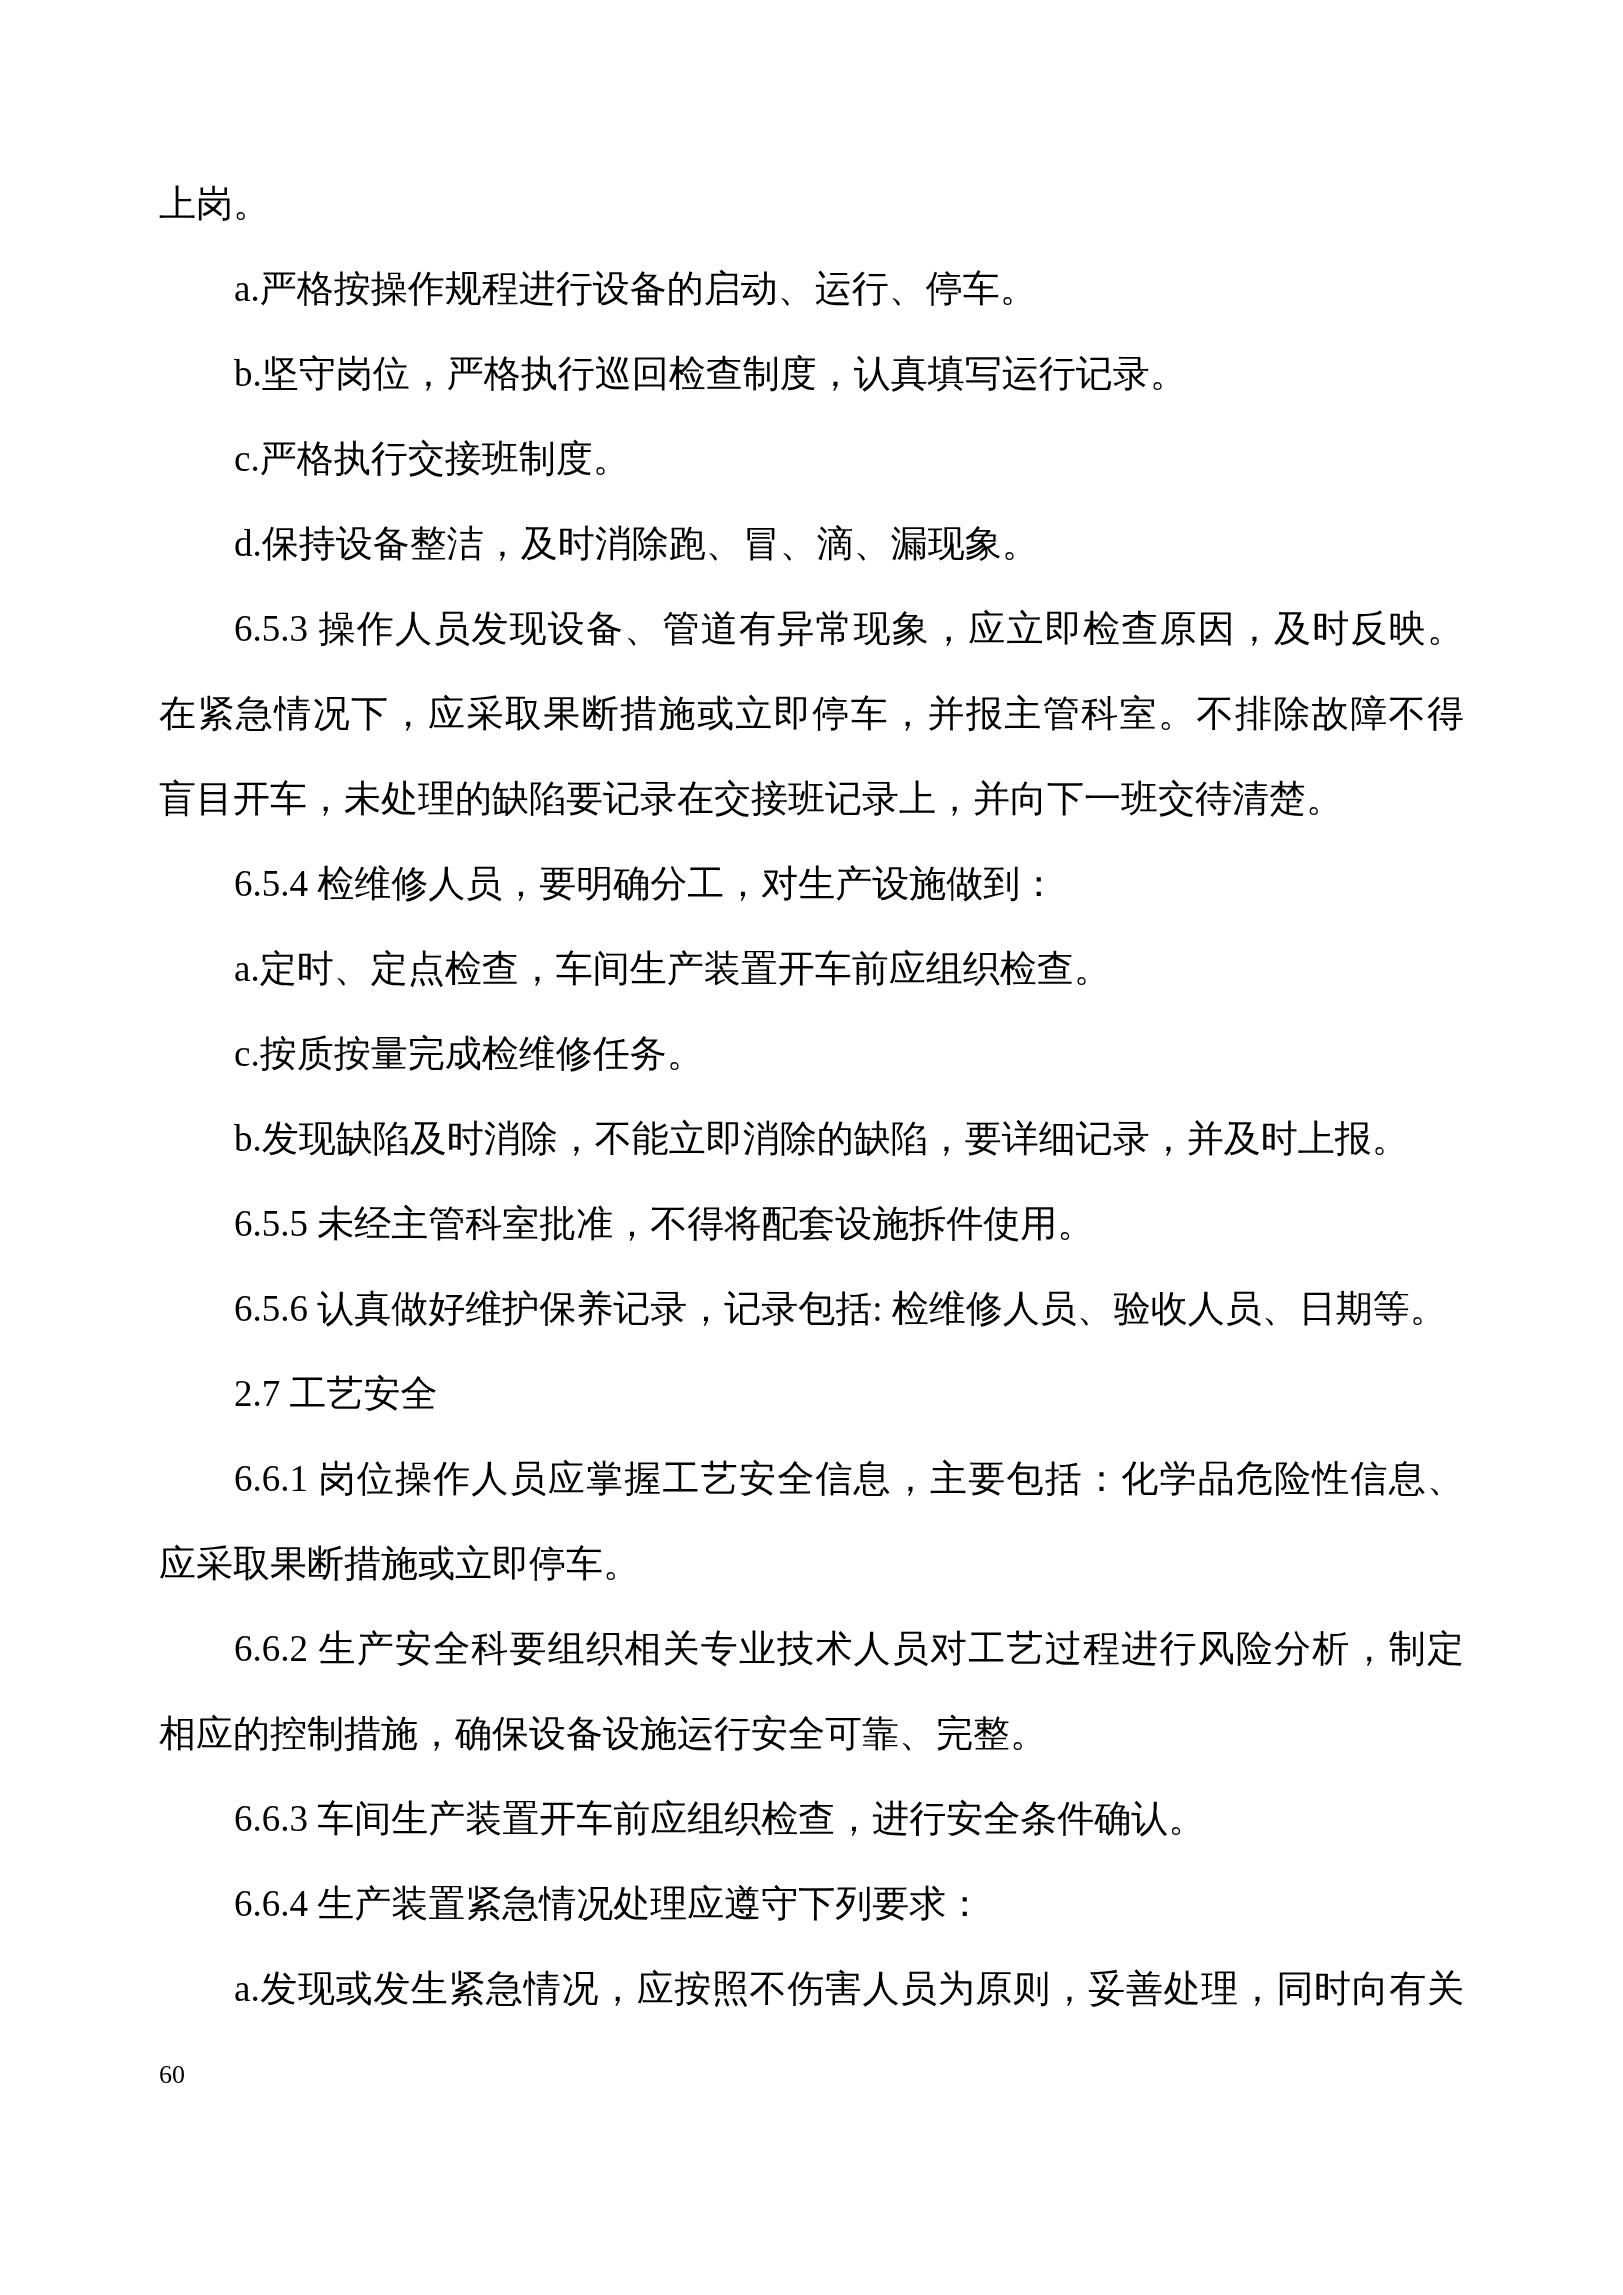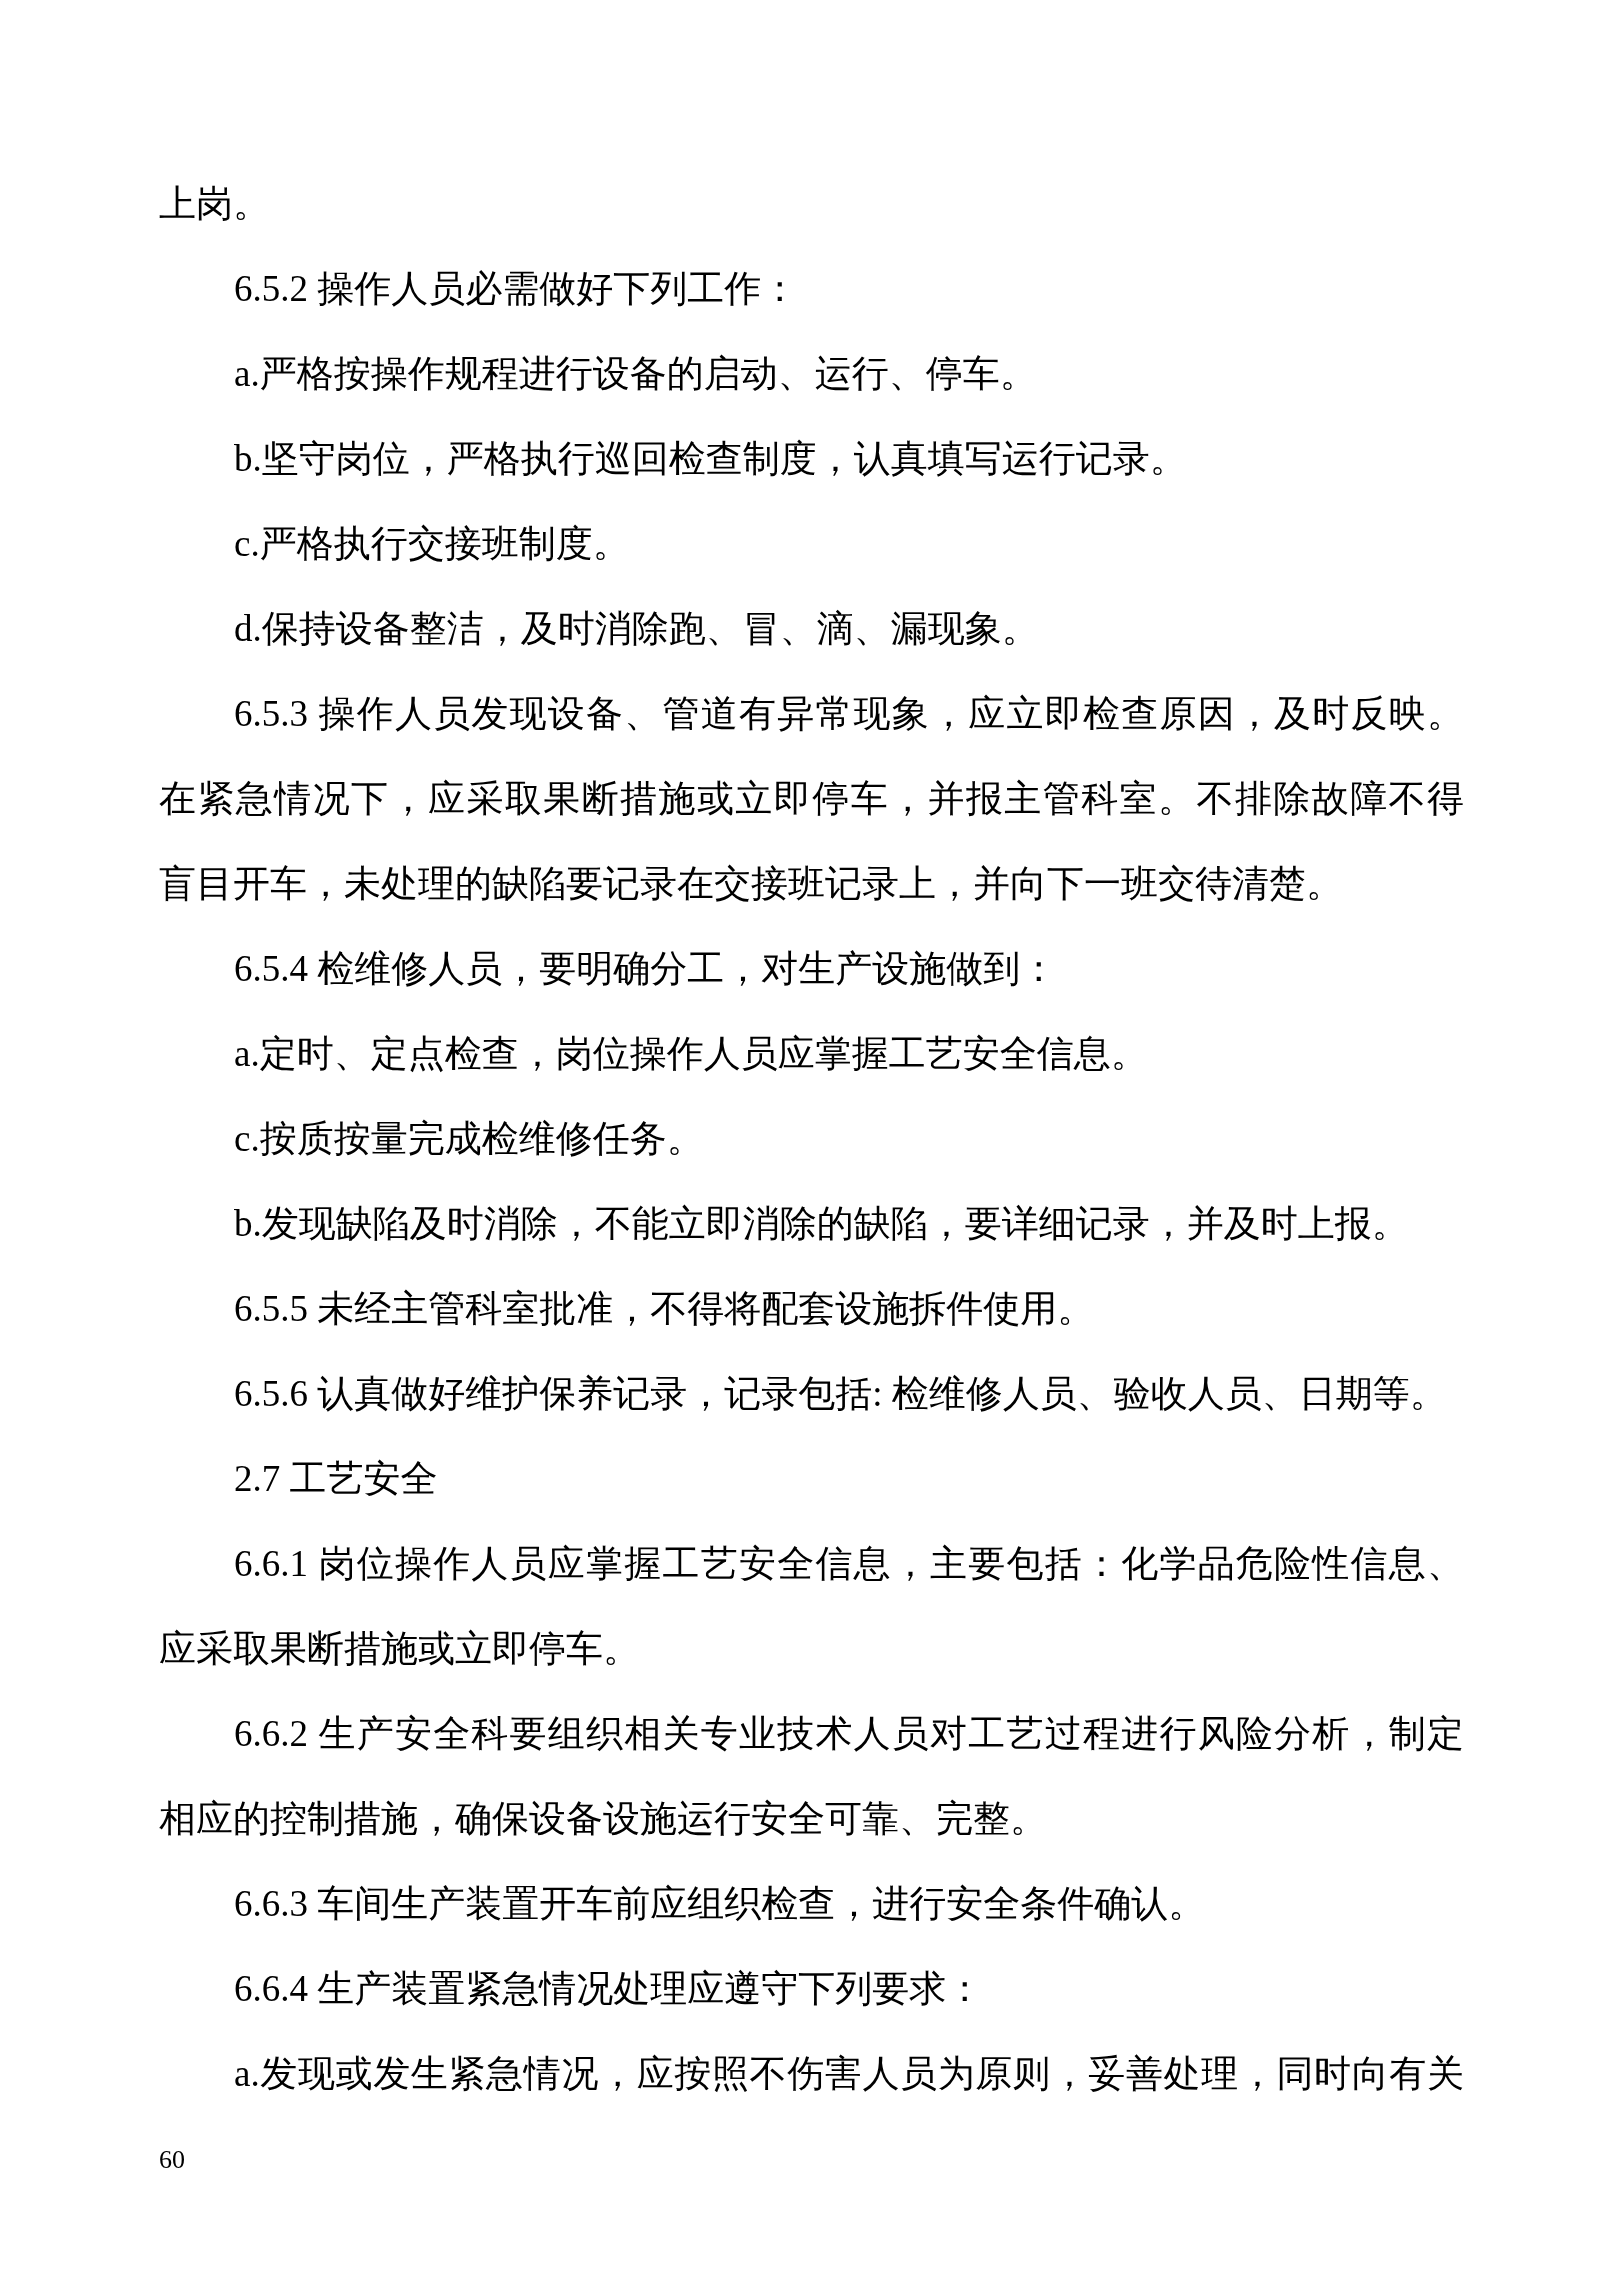--- a/index.html
+++ b/index.html
@@ -38,30 +38,29 @@
     font-size: 26px;
     line-height: 36px;
     display: inline-block;
   }
 </style>
 </head>
 <body>
 
 <div class="page">
   <div class="line">上岗。</div>
-  <div class="line indent">6.5.2 操作人员必需做好下列工作：</div>
   <div class="line indent">a.严格按操作规程进行设备的启动、运行、停车。</div>
   <div class="line indent">b.坚守岗位，严格执行巡回检查制度，认真填写运行记录。</div>
   <div class="line indent">c.严格执行交接班制度。</div>
   <div class="line indent">d.保持设备整洁，及时消除跑、冒、滴、漏现象。</div>
   <div class="line indent fill">6.5.3 操作人员发现设备、管道有异常现象，应立即检查原因，及时反映。</div>
   <div class="line fill">在紧急情况下，应采取果断措施或立即停车，并报主管科室。不排除故障不得</div>
   <div class="line">盲目开车，未处理的缺陷要记录在交接班记录上，并向下一班交待清楚。</div>
   <div class="line indent">6.5.4 检维修人员，要明确分工，对生产设施做到：</div>
-  <div class="line indent">a.定时、定点检查，岗位操作人员应掌握工艺安全信息。</div>
+  <div class="line indent">a.定时、定点检查，车间生产装置开车前应组织检查。</div>
   <div class="line indent">c.按质按量完成检维修任务。</div>
   <div class="line indent">b.发现缺陷及时消除，不能立即消除的缺陷，要详细记录，并及时上报。</div>
   <div class="line indent">6.5.5 未经主管科室批准，不得将配套设施拆件使用。</div>
   <div class="line indent">6.5.6 认真做好维护保养记录，记录包括: 检维修人员、验收人员、日期等。</div>
   <div class="line indent">2.7 工艺安全</div>
   <div class="line indent fill">6.6.1 岗位操作人员应掌握工艺安全信息，主要包括：化学品危险性信息、</div>
   <div class="line">应采取果断措施或立即停车。</div>
   <div class="line indent fill">6.6.2 生产安全科要组织相关专业技术人员对工艺过程进行风险分析，制定</div>
   <div class="line">相应的控制措施，确保设备设施运行安全可靠、完整。</div>
   <div class="line indent">6.6.3 车间生产装置开车前应组织检查，进行安全条件确认。</div>

